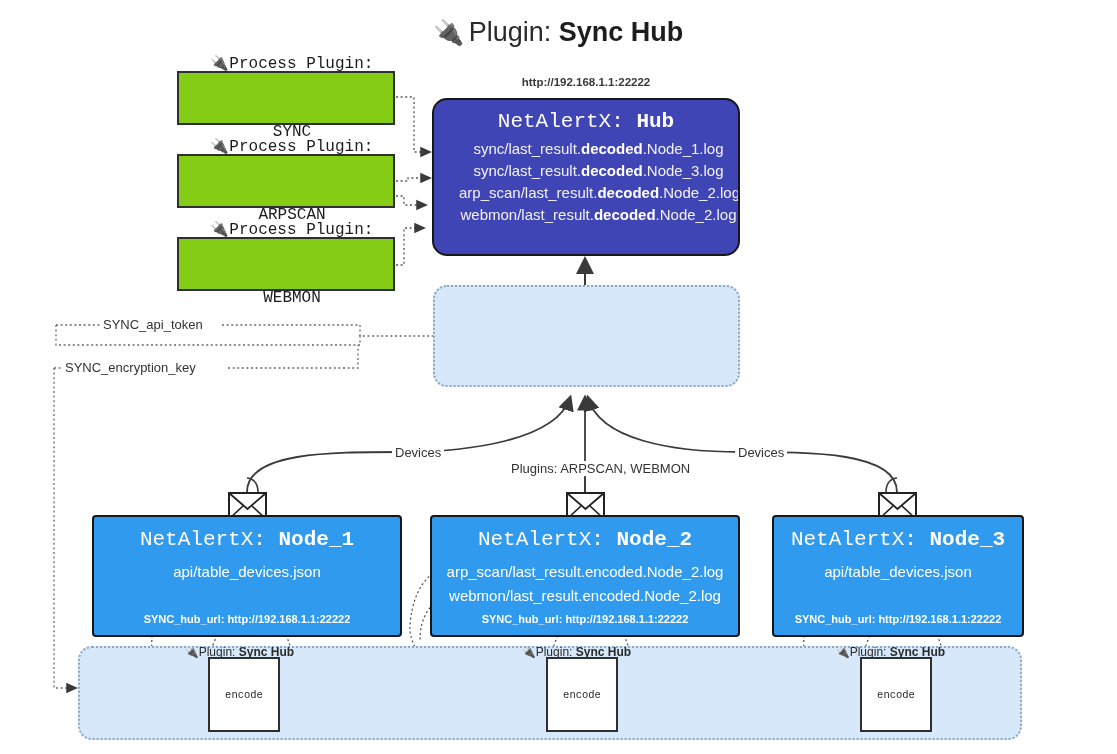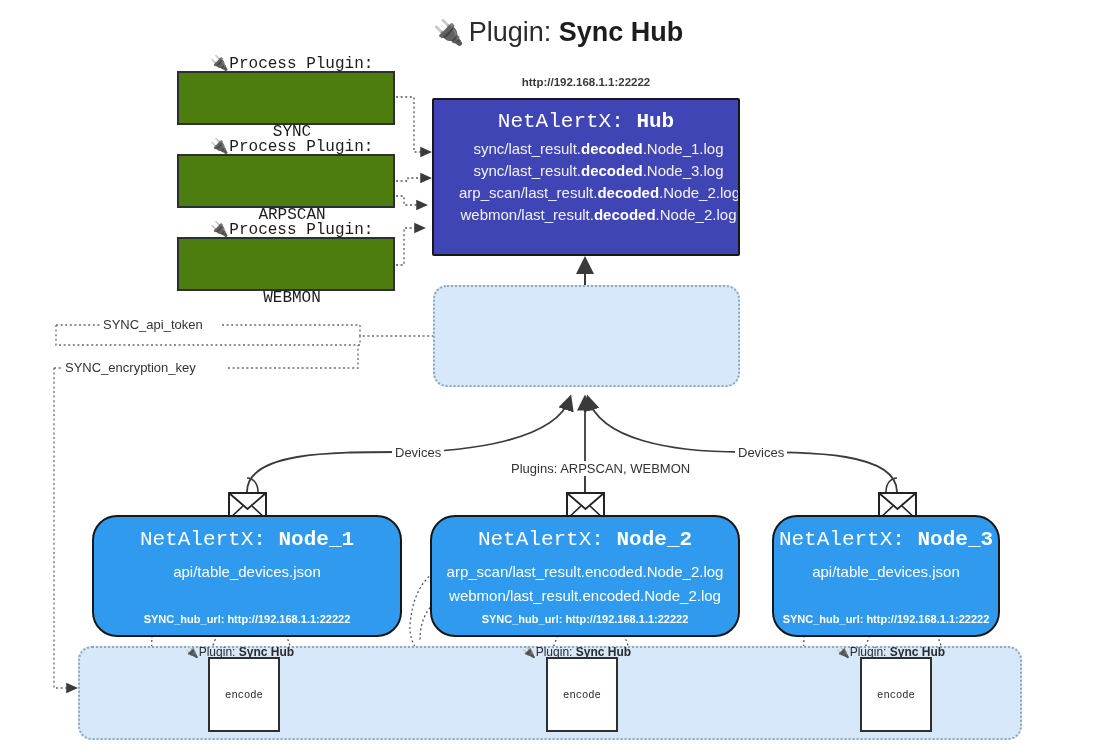--- a/index.html
+++ b/index.html
@@ -11,32 +11,32 @@
   svg.wires{position:absolute;left:0;top:0;width:1117px;height:754px;
             pointer-events:none;}
 
   
   .page-title{position:absolute;left:0;top:16px;width:1117px;text-align:center;
               font-size:27px;color:#2b2b2b;line-height:1.2;white-space:nowrap;}
   .page-title .plug{font-size:25px;margin-right:4px;}
   .page-title .bold{font-weight:bold;color:#1d1d1d;}
 
   
-  .proc-box{position:absolute;width:218px;height:54px;background:#4d7c0f;
+  .proc-box{position:absolute;width:218px;height:54px;background:#84cc16;
             border:2px solid #2f2f2f;box-sizing:border-box;
             font-family:"Liberation Mono",monospace;font-size:16px;color:#1c1c1c;
             display:flex;flex-direction:column;align-items:center;
             justify-content:center;line-height:1.35;text-align:center;padding-left:12px;}
   .proc-box .l1{white-space:nowrap;}
   .proc-box .l1 .plug{font-family:"Liberation Sans",sans-serif;font-size:15px;}
   .proc-box .l2{white-space:nowrap;margin-top:46px;}
 
   
   .hub{position:absolute;left:432px;top:98px;width:308px;height:158px;
-       background:#4045b5;border:2.5px solid #171717;border-radius:2px;
+       background:#4045b5;border:2.5px solid #171717;border-radius:15px;
        box-sizing:border-box;color:#ffffff;overflow:hidden;}
   .hub-title{margin-top:10px;text-align:center;
              font-family:"Liberation Mono",monospace;font-size:21px;
              white-space:nowrap;}
   .hub-title b{font-weight:bold;}
   .hub-lines{margin-top:7px;display:flex;flex-direction:column;gap:5px;}
   .hub-line{font-size:15px;text-align:center;white-space:nowrap;color:#f2f2f2;padding-left:25px;}
   .hub-line b{font-weight:bold;color:#ffffff;}
   .hub-url{position:absolute;left:432px;top:76px;width:308px;text-align:center;
            font-size:11.5px;font-weight:bold;color:#3a3a3a;white-space:nowrap;}
@@ -48,21 +48,21 @@
   
   .wbox{position:absolute;background:#ffffff;border:2px solid #2f2f2f;
         box-sizing:border-box;display:flex;align-items:center;
         justify-content:center;font-family:"Liberation Mono",monospace;
         color:#2a2a2a;white-space:nowrap;}
   .decode{left:503px;top:294px;width:165px;height:84px;font-size:20px;}
   .encode{width:72px;height:75px;font-size:10.5px;}
 
   
   .node{position:absolute;background:#2f9aee;border:2.5px solid #171717;
-        border-radius:25px;box-sizing:border-box;color:#ffffff;overflow:hidden;}
+        border-radius:4px;box-sizing:border-box;color:#ffffff;overflow:hidden;}
   .node-title{margin-top:11px;text-align:center;
               font-family:"Liberation Mono",monospace;font-size:21px;
               white-space:nowrap;}
   .node-title b{font-weight:bold;}
   .node-lines{margin-top:12px;display:flex;flex-direction:column;gap:7px;
               align-items:center;}
   .node-line{font-size:15px;white-space:nowrap;color:#ffffff;text-align:center;}
   .node-foot{position:absolute;left:0;bottom:10px;width:100%;text-align:center;
              font-size:11px;font-weight:bold;color:#ffffff;white-space:nowrap;}
 
@@ -229,21 +229,21 @@
     <div class="node-title">
       <span>NetAlertX: </span><b>Node_2</b>
     </div>
     <div class="node-lines">
       <div class="node-line">arp_scan/last_result.encoded.Node_2.log</div>
       <div class="node-line">webmon/last_result.encoded.Node_2.log</div>
     </div>
     <div class="node-foot">SYNC_hub_url: http://192.168.1.1:22222</div>
   </div>
 
-  <div class="node" style="left:772px;top:515px;width:228px;height:122px;">
+  <div class="node" style="left:772px;top:515px;width:252px;height:122px;">
     <div class="node-title">
       <span>NetAlertX: </span><b>Node_3</b>
     </div>
     <div class="node-lines">
       <div class="node-line">api/table_devices.json</div>
     </div>
     <div class="node-foot">SYNC_hub_url: http://192.168.1.1:22222</div>
   </div>
 
   <div class="blue-zone" style="left:78px;top:646px;width:944px;height:94px;"></div>

